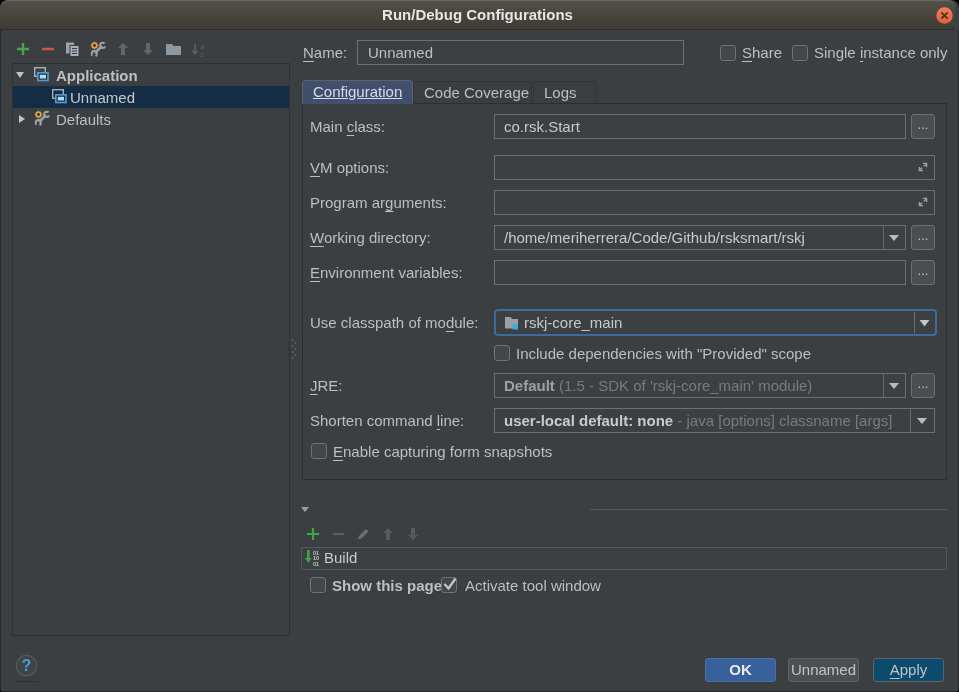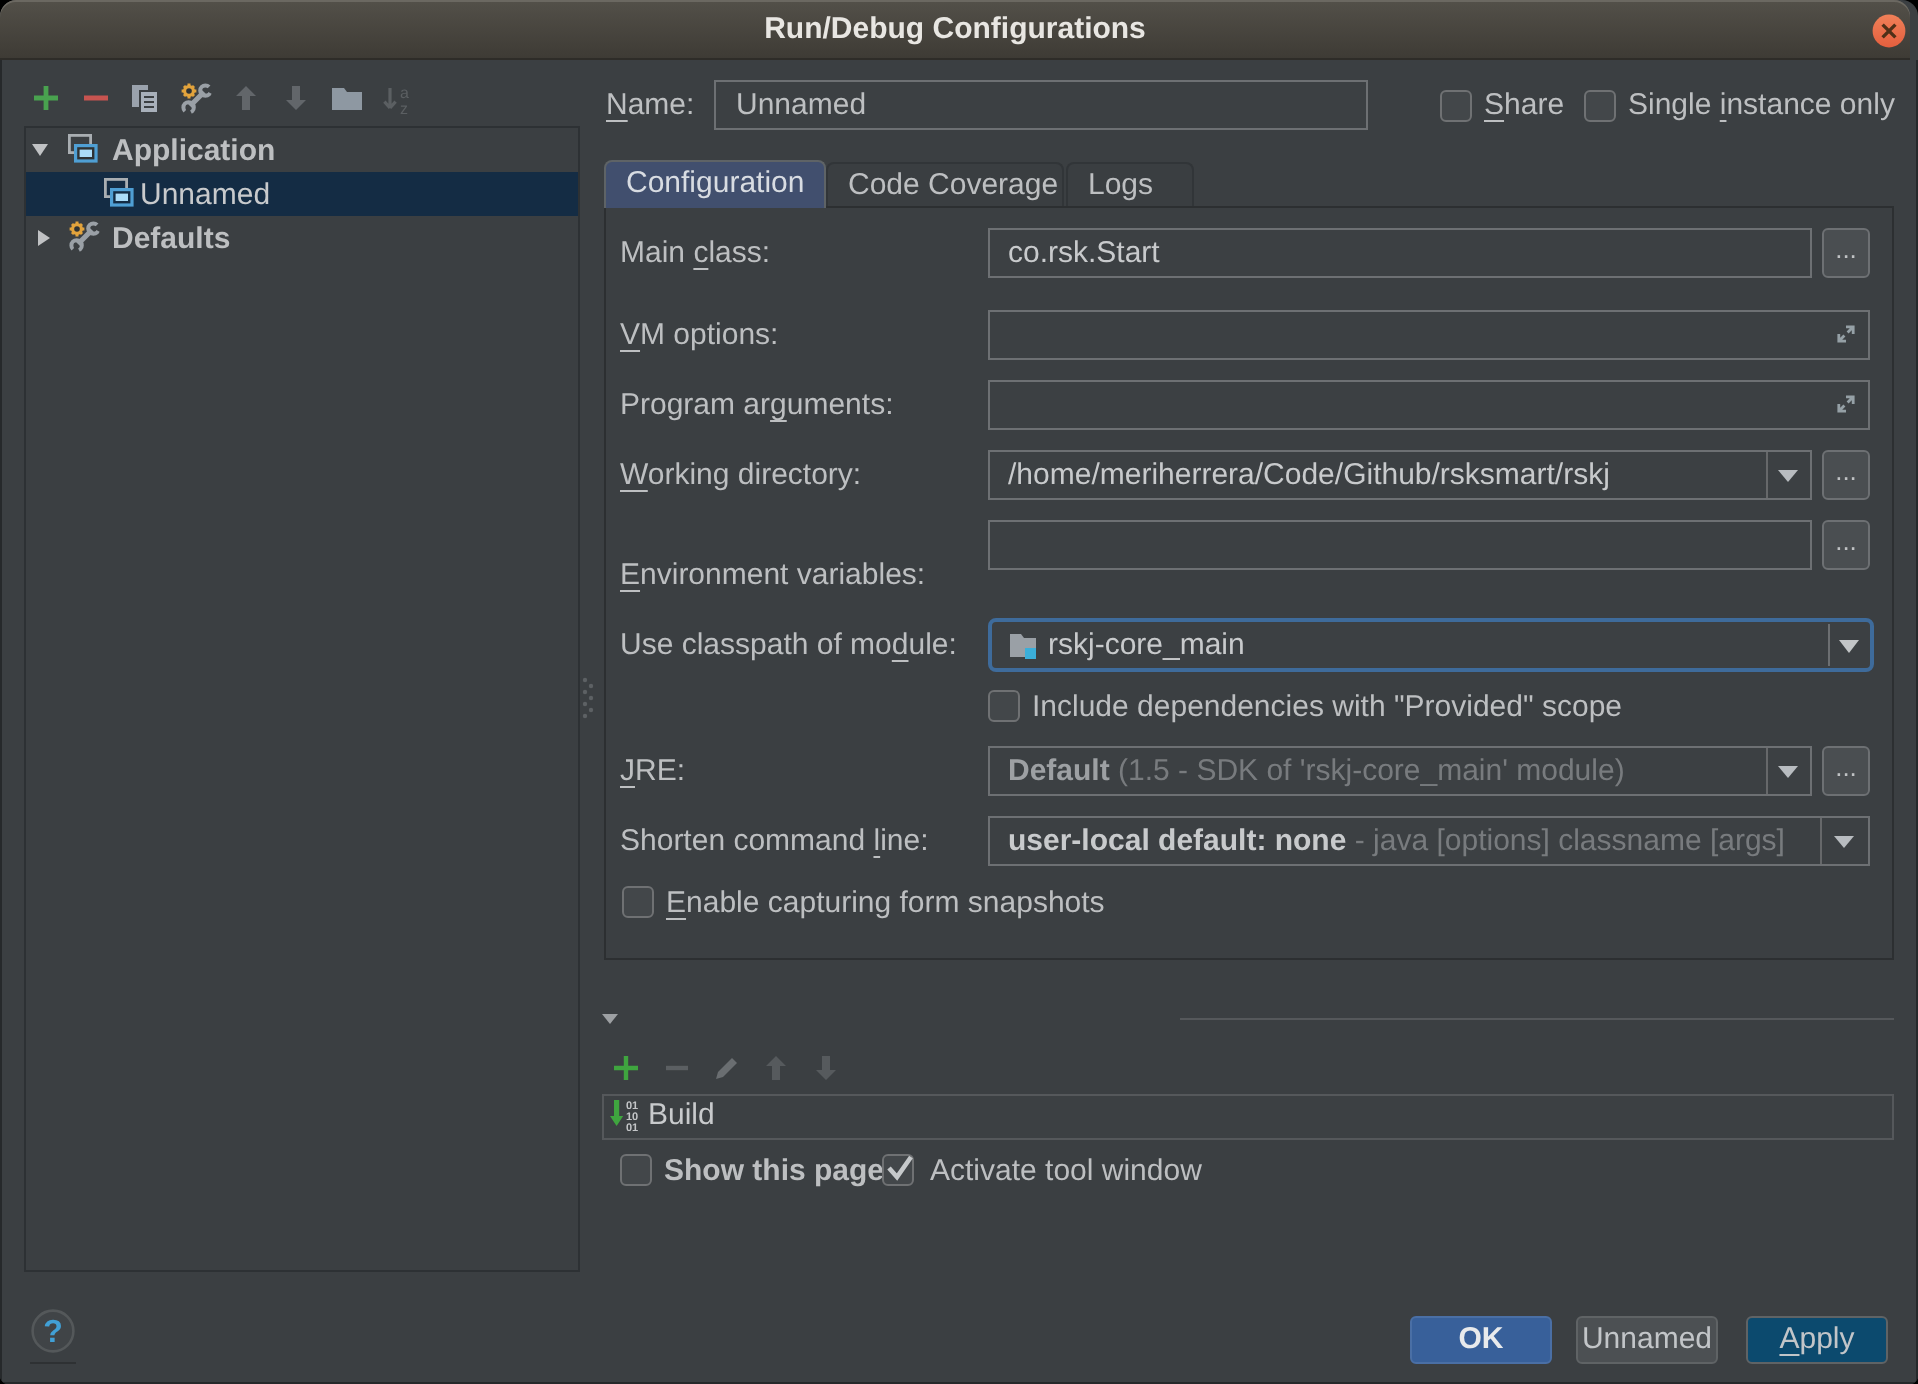--- a/index.html
+++ b/index.html
@@ -100,21 +100,21 @@
       <path d="M4.5 0.8 v7.4 M0.8 4.5 h7.4 M2 2 l5 5 M7 2 l-5 5"></path>
     </g>
     <circle cx="4.5" cy="4.5" r="3" fill="#e2a33c"></circle>
     <circle cx="4.5" cy="4.5" r="1.4" fill="#2e3234"></circle>
     <line x1="5" y1="12" x2="12" y2="5" stroke="#9aa0a6" stroke-width="2.6"></line>
     <circle cx="12.7" cy="4.3" r="2.6" stroke="#9aa0a6" stroke-width="2" fill="none"></circle>
     <path d="M12.7 4.3 L17 0 L17 6.5 z" fill="#3b3f42"></path>
     <circle cx="4.3" cy="12.7" r="2.6" stroke="#9aa0a6" stroke-width="2" fill="none"></circle>
     <path d="M4.3 12.7 L0 17 L6.5 17 z" fill="#3b3f42"></path>
   </svg>
-  <div class="lbl" style="left:56px;top:111px;font-weight:bold;">Defaults</div>
+  <div class="lbl" style="left:56px;top:111px;font-weight:normal;">Defaults</div>
 
   <svg class="abs" style="left:290px;top:338px" width="8" height="22" viewBox="0 0 8 22">
     <g fill="#5d6164">
       <circle cx="2.5" cy="2" r="1.1"></circle>
         <circle cx="5.5" cy="5" r="1.1"></circle>
       <circle cx="2.5" cy="8" r="1.1"></circle>
         <circle cx="5.5" cy="11" r="1.1"></circle>
       <circle cx="2.5" cy="14" r="1.1"></circle>
         <circle cx="5.5" cy="17" r="1.1"></circle>
       <circle cx="2.5" cy="20" r="1.1"></circle>
@@ -124,21 +124,21 @@
   <div class="lbl" style="left:303px;top:44px;"><span class="u">N</span>ame:</div>
   <div class="fld" style="left:357px;top:40px;width:327px;height:25px;"></div>
   <div class="lbl" style="left:368px;top:44px;">Unnamed</div>
   <div class="cb" style="left:720px;top:45px;"></div>
   <div class="lbl" style="left:742px;top:44px;"><span class="u">S</span>hare</div>
   <div class="cb" style="left:792px;top:45px;"></div>
   <div class="lbl" style="left:814px;top:44px;">Single <span class="u">i</span>nstance only</div>
 
   <div class="abs" style="left:302px;top:103px;width:645px;height:377px;border:1px solid #2c2f31;"></div>
   <div class="abs" style="left:302px;top:80px;width:111px;height:24px;background:#414f6e;border:1px solid #5e6366;border-bottom:none;border-radius:4px 4px 0 0;"></div>
-  <div class="lbl" style="left:313px;top:83px;color:#d8dce2;">Configuration</div>
+  <div class="lbl" style="left:313px;top:83px;color:#d8dce2;text-decoration:underline;">Configuration</div>
   <div class="abs" style="left:413px;top:81px;width:119px;height:22px;background:#3a3e41;border:1px solid #313538;border-bottom:none;border-radius:4px 4px 0 0;"></div>
   <div class="lbl" style="left:424px;top:84px;">Code Coverage</div>
   <div class="abs" style="left:533px;top:81px;width:64px;height:22px;background:#3a3e41;border:1px solid #313538;border-bottom:none;border-radius:4px 4px 0 0;"></div>
   <div class="lbl" style="left:544px;top:84px;">Logs</div>
 
   <div class="lbl" style="left:310px;top:118px;">Main <span class="u">c</span>lass:</div>
   <div class="fld" style="left:494px;top:114px;width:412px;height:25px;"></div>
   <div class="lbl" style="left:504px;top:118px;color:#c8cacc;">co.rsk.Start</div>
   <div class="fld" style="left:911px;top:114px;width:24px;height:25px;background:#4a4e51;border-radius:3px;color:#c0c2c4;font-size:13px;text-align:center;line-height:20px;">...</div>
 
@@ -156,21 +156,21 @@
 
   <div class="lbl" style="left:310px;top:229px;"><span class="u">W</span>orking directory:</div>
   <div class="fld" style="left:494px;top:225px;width:412px;height:25px;"></div>
   <div class="lbl" style="left:504px;top:229px;color:#c8cacc;">/home/meriherrera/Code/Github/rsksmart/rskj</div>
   <div class="abs" style="left:883px;top:226px;width:22px;height:23px;border-left:1px solid #66686a;"></div>
   <svg class="abs" style="left:888px;top:233px" width="12" height="10">
       <path d="M1 2 h10 l-5 6 z" fill="#b8bcc0"></path>
     </svg>
   <div class="fld" style="left:911px;top:225px;width:24px;height:25px;background:#4a4e51;border-radius:3px;color:#c0c2c4;font-size:13px;text-align:center;line-height:20px;">...</div>
 
-  <div class="lbl" style="left:310px;top:264px;margin-top:15px;"><span class="u">E</span>nvironment variables:</div>
+  <div class="lbl" style="left:310px;top:264px;"><span class="u">E</span>nvironment variables:</div>
   <div class="fld" style="left:494px;top:260px;width:412px;height:25px;"></div>
   <div class="fld" style="left:911px;top:260px;width:24px;height:25px;background:#4a4e51;border-radius:3px;color:#c0c2c4;font-size:13px;text-align:center;line-height:20px;">...</div>
 
   <div class="lbl" style="left:310px;top:314px;">Use classpath of mo<span class="u">d</span>ule:</div>
   <div class="abs" style="left:494px;top:309px;width:443px;height:27px;border:2px solid #3e6b9b;border-radius:4px;background:#3c4043;"></div>
   <svg class="abs" style="left:503px;top:314px" width="17" height="17" viewBox="0 0 17 17">
     <path d="M2 3 h5.5 l1.5 2 h6 v9.5 h-13 z" fill="#9aa0a6"></path>
     <rect x="9.5" y="10" width="5.5" height="5.5" fill="#3bafda"></rect>
   </svg>
   <div class="lbl" style="left:524px;top:314px;color:#c8cacc;">rskj-core_main</div>

